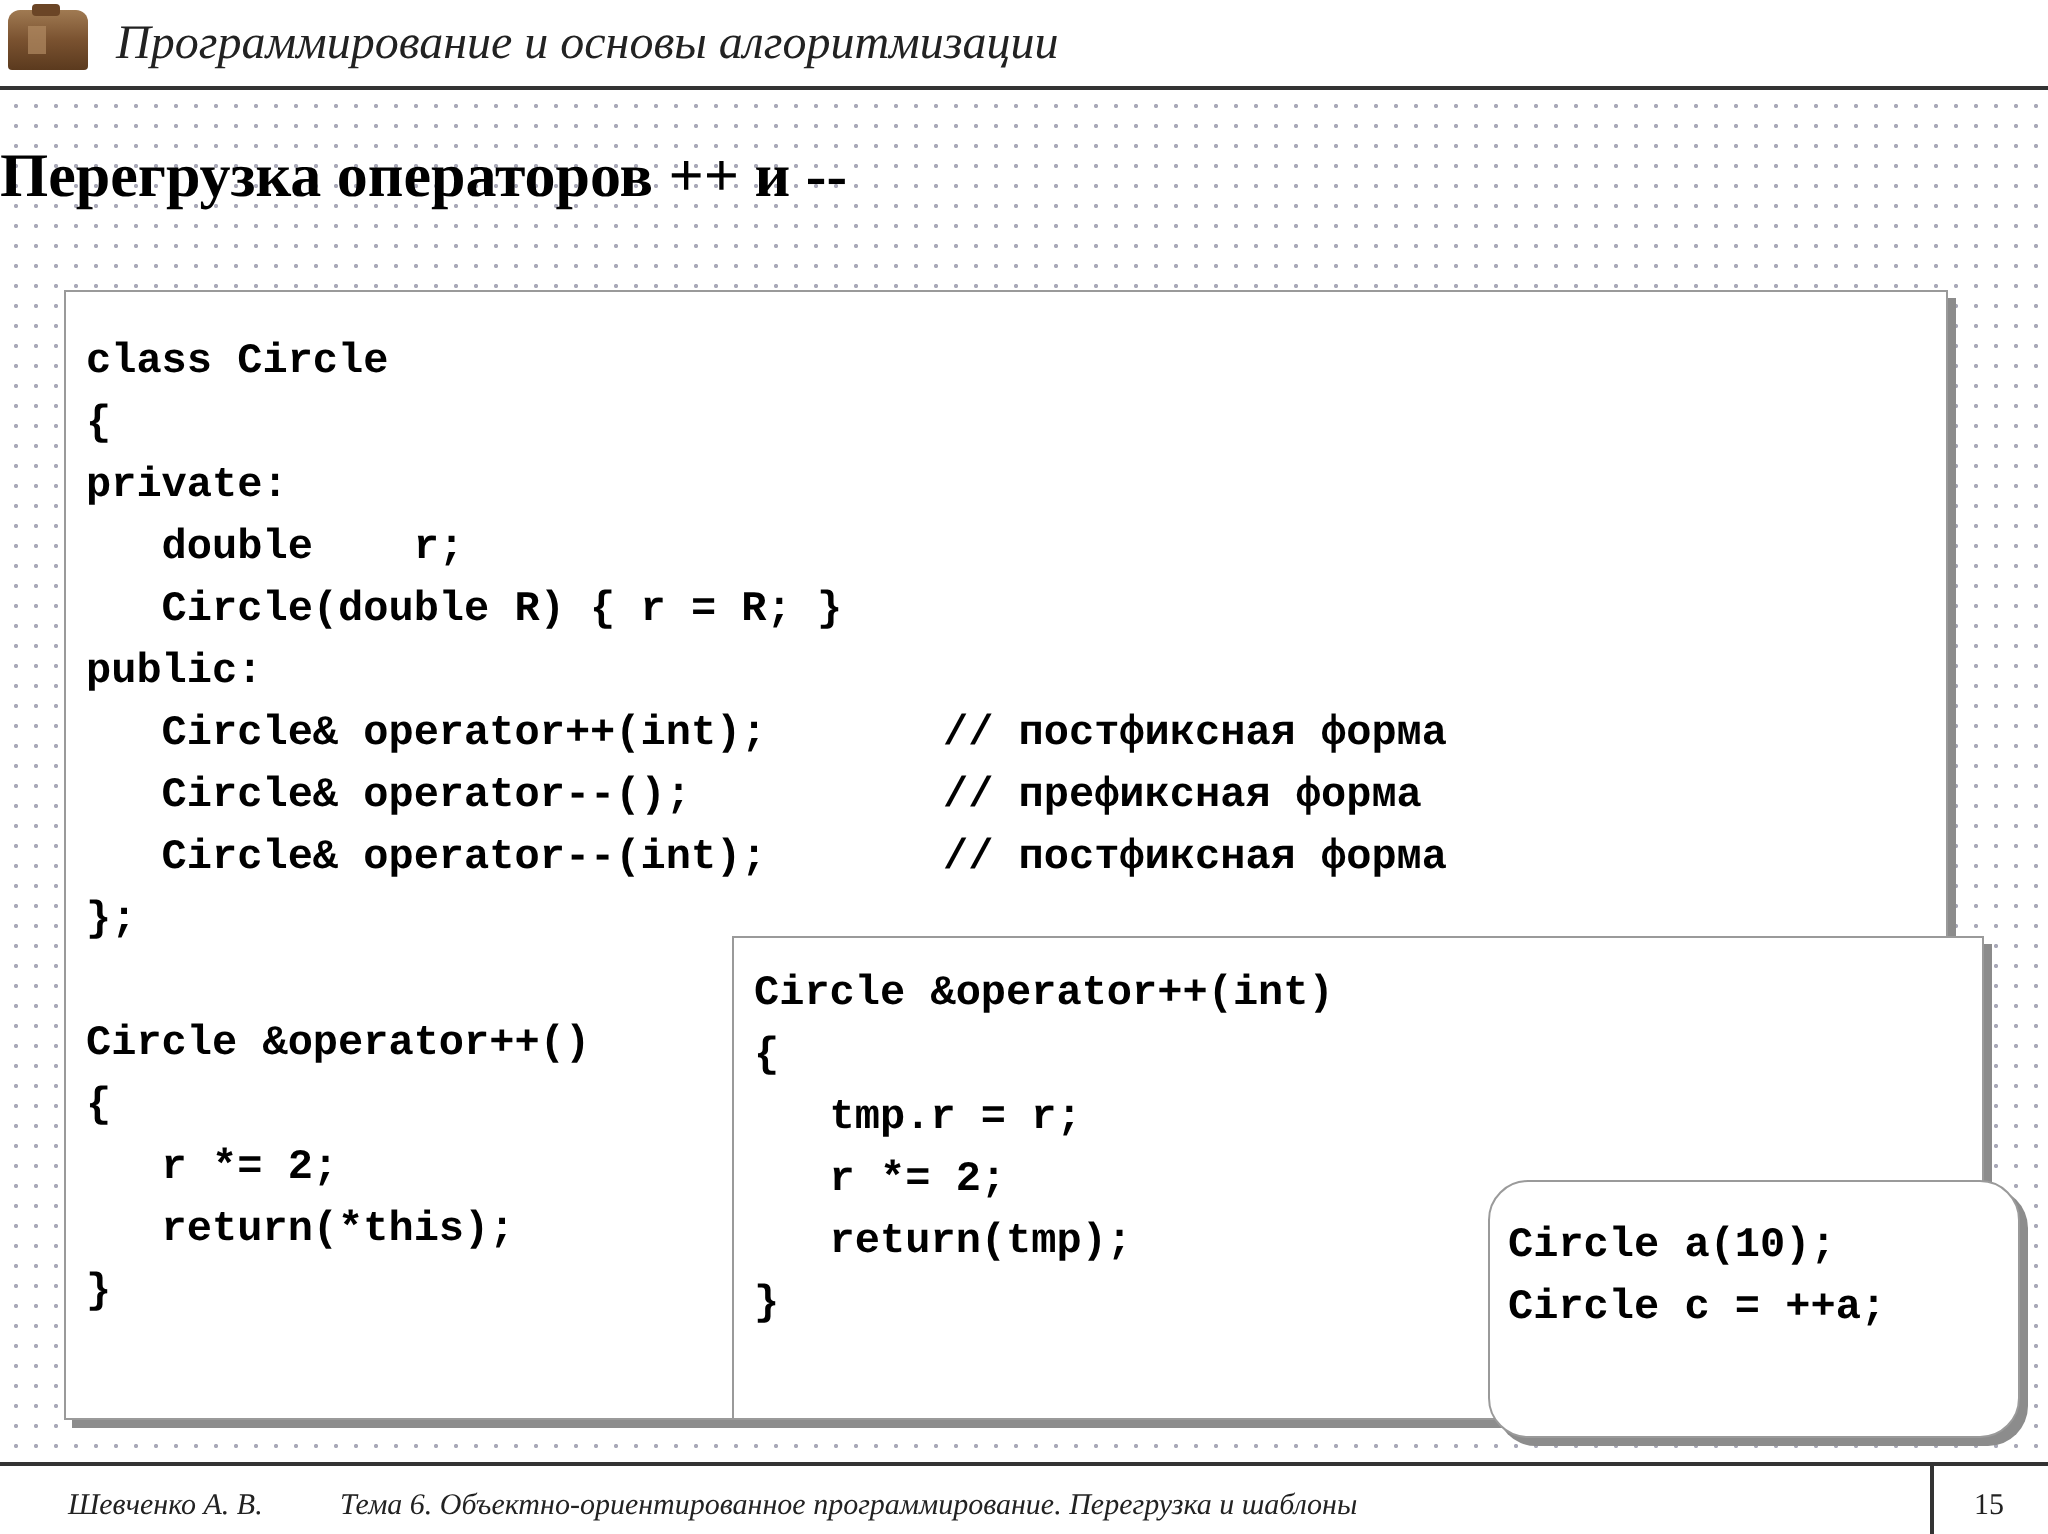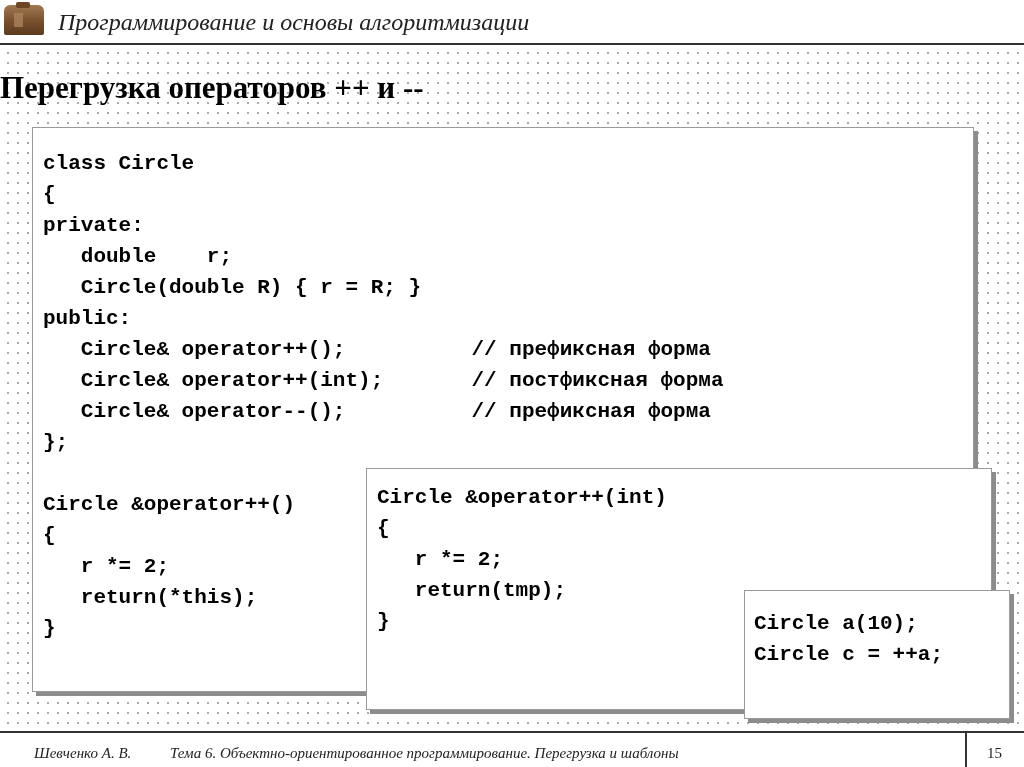--- a/index.html
+++ b/index.html
@@ -40,25 +40,25 @@
     font-weight:bold; font-size:31px; color:#000;
   }
   .code-box {
     position:absolute; background:#fff;
     border:1px solid #9a9a9a;
     box-shadow:4px 4px 0 #8c8c8c;
     font-family:"Liberation Mono", monospace; font-weight:bold;
     font-size:21px; color:#000;
   }
   .code-line { height:31px; line-height:31px; white-space:pre; }
-  .box-main { left:32px; top:127px; width:940px; height:563px; }
+  .box-main { left:32px; top:145px; width:940px; height:563px; }
   .box-main .code { position:absolute; left:10px; top:20px; }
   .box-post { left:366px; top:468px; width:624px; height:240px; }
   .box-post .code { position:absolute; left:10px; top:13px; }
-  .box-use { left:744px; top:590px; width:264px; height:127px; }
+  .box-use { left:744px; top:590px; width:264px; height:127px;border-radius:20px; }
   .box-use .code { position:absolute; left:9px; top:17px; }
   .footer {
     position:absolute; left:0; top:731px; width:1024px; height:36px;
     background:#fff; border-top:2px solid #333;
     font-style:italic; font-size:15px; color:#222;
   }
   .footer-author { position:absolute; left:34px; top:12px; }
   .footer-topic { position:absolute; left:170px; top:12px; }
   .footer-divider { position:absolute; left:965px; top:0; width:2px; height:36px; background:#333; }
   .footer-page { position:absolute; left:987px; top:12px; font-style:normal; font-size:15px; }
@@ -76,37 +76,38 @@
 <div class="slide-title">Перегрузка операторов ++ и --</div>
 
 <div class="code-box box-main">
   <div class="code">
     <div class="code-line">class Circle</div>
     <div class="code-line">{</div>
     <div class="code-line">private:</div>
     <div class="code-line">   double    r;</div>
     <div class="code-line">   Circle(double R) { r = R; }</div>
     <div class="code-line">public:</div>
-    <div class="code-line">   Circle&amp; operator++();          // префиксная форма</div>
     <div class="code-line">   Circle&amp; operator++(int);       // постфиксная форма</div>
     <div class="code-line">   Circle&amp; operator--();          // префиксная форма</div>
+    <div class="code-line">   Circle&amp; operator--(int);       // постфиксная форма</div>
     <div class="code-line">};</div>
     <div class="code-line"></div>
     <div class="code-line">Circle &amp;operator++()</div>
     <div class="code-line">{</div>
     <div class="code-line">   r *= 2;</div>
     <div class="code-line">   return(*this);</div>
     <div class="code-line">}</div>
   </div>
 </div>
 
 <div class="code-box box-post">
   <div class="code">
     <div class="code-line">Circle &amp;operator++(int)</div>
     <div class="code-line">{</div>
+    <div class="code-line">   tmp.r = r;</div>
     <div class="code-line">   r *= 2;</div>
     <div class="code-line">   return(tmp);</div>
     <div class="code-line">}</div>
   </div>
 </div>
 
 <div class="code-box box-use">
   <div class="code">
     <div class="code-line">Circle a(10);</div>
     <div class="code-line">Circle c = ++a;</div>

